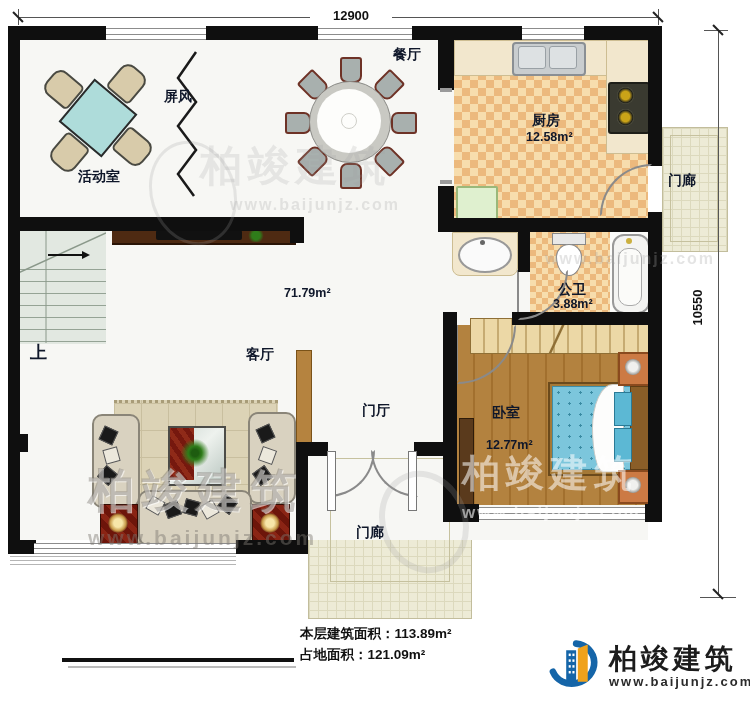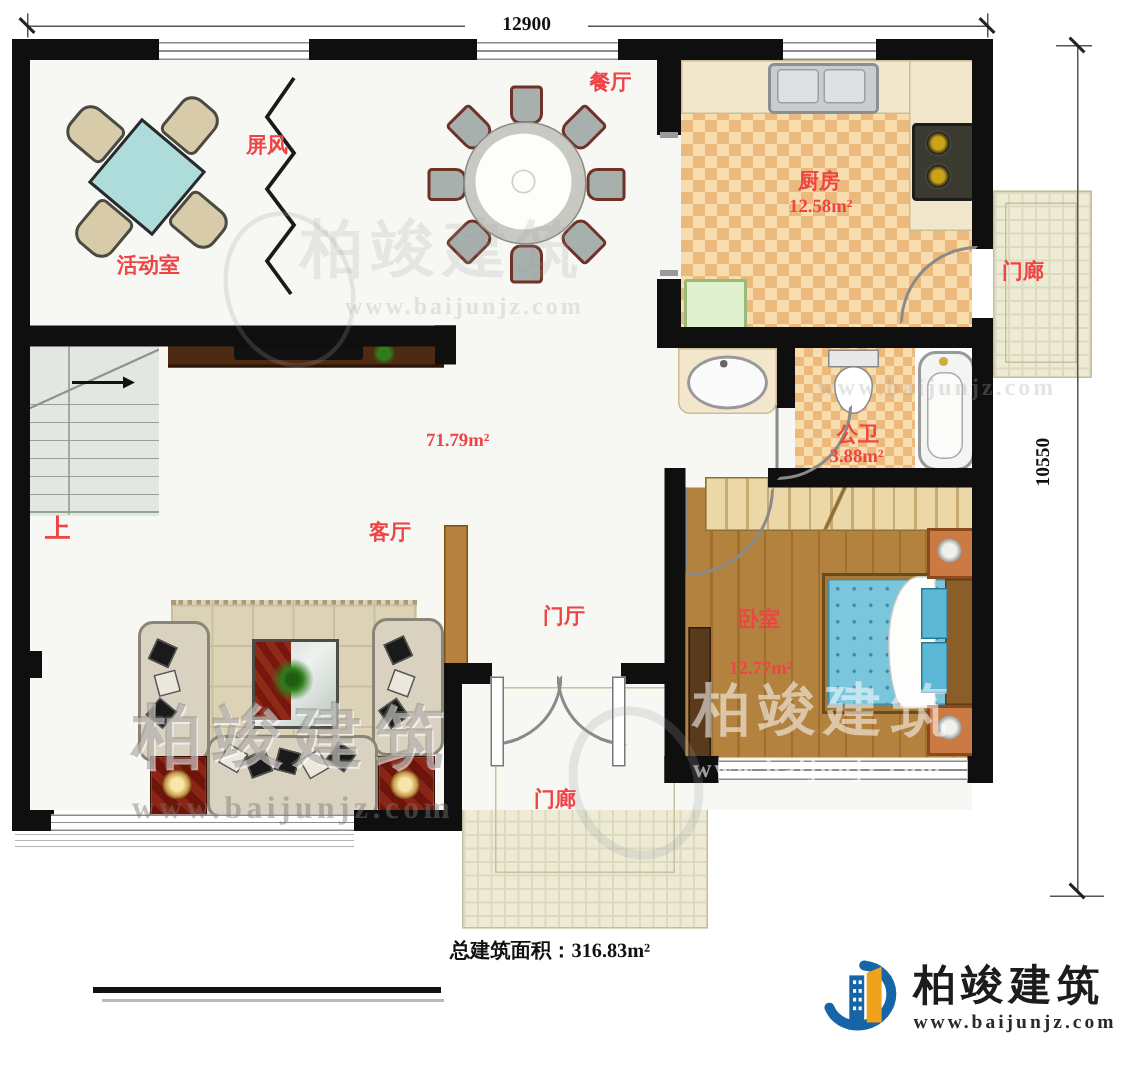--- a/index.html
+++ b/index.html
@@ -1,17 +1,17 @@
 <!DOCTYPE html>
 <html><head>
 <meta charset="utf-8">
 <style>
   html,body{margin:0;padding:0;background:#fff}
   #plan{position:relative;width:750px;height:718px;background:#fff;overflow:hidden;
-        font-family:Liberation Serif, serif}
+        font-family:Liberation Sans, sans-serif}
   .abs{position:absolute}
   
   .wl{position:absolute;background:#0f0f0f;z-index:30}
   .winh{position:absolute;background:#fff;border-top:1px solid #8c8c8c;border-bottom:1px solid #8c8c8c;
         background-image:linear-gradient(transparent 45%,#8c8c8c 45%,#8c8c8c 55%,transparent 55%);z-index:31}
   .sill{position:absolute;background-image:repeating-linear-gradient(180deg,#b5b5b5 0 1px,transparent 1px 4px);z-index:5}
   .arc{position:absolute;border:2px solid #8a8a8a;z-index:35}
   .arc-br{border-color:transparent #8a8a8a #8a8a8a transparent;border-radius:0 0 100% 0}
   .arc-bl{border-color:transparent transparent #8a8a8a #8a8a8a;border-radius:0 0 0 100%}
   .arc-tl{border-color:#8a8a8a transparent transparent #8a8a8a;border-radius:100% 0 0 0}
@@ -45,21 +45,21 @@
   .lamp{position:absolute;width:20px;height:20px;border-radius:50%;z-index:21;
        background:radial-gradient(circle,#f7e6a8 0 30%,#c79b4a 55%,#5c1408 75%)}
   .dchair{position:absolute;left:340px;top:110px;width:18px;height:22px;background:#a8b0ae;
        border:2px solid #6e3226;border-radius:3px 3px 7px 7px;z-index:20}
   .achair{position:absolute;left:83px;top:101px;width:26px;height:30px;background:#d8cbaa;
        border:2px solid #4a4a42;border-radius:10px 10px 5px 5px;z-index:20}
   .wrd{position:absolute;background-color:#ecd8a6;border:1px solid #8f6f35;z-index:20;
        background-image:linear-gradient(115deg,transparent 48%,#8f6f35 48.6%,#8f6f35 49.4%,transparent 50%),
        repeating-linear-gradient(90deg,transparent 0 12px,#c6ab72 12px 14px)}
   
-  .lbl{position:absolute;font-weight:bold;font-size:14px;color:#ef4444;white-space:nowrap;z-index:50}
+  .lbl{position:absolute;font-weight:bold;font-size:14px;color:#0f172a;white-space:nowrap;z-index:50}
   .area{font-size:12.5px}
   .dim{position:absolute;font-weight:bold;font-size:13px;color:#111;z-index:50;background:#fff;padding:0 3px}
   .dline{position:absolute;background:#555;z-index:40}
   .tick{position:absolute;width:14px;height:2px;background:#222;transform:rotate(45deg);z-index:41}
   
   .wm{position:absolute;z-index:40;pointer-events:none;white-space:nowrap;font-weight:bold}
   .wm1n{font-size:42px;letter-spacing:6px;color:rgba(160,160,160,0.20)}
   .wm1w{font-size:16px;letter-spacing:2px;color:rgba(160,160,160,0.25)}
   .wm2n{font-size:46px;letter-spacing:8px;color:rgba(125,120,112,0.42);text-shadow:1px 1px 0 rgba(255,255,255,0.6)}
   .wm2w{font-size:21px;letter-spacing:3px;color:rgba(125,120,112,0.45)}
@@ -272,21 +272,22 @@
   <div class="lbl area" style="left:486px;top:438px">12.77m²</div>
   <div class="lbl" style="left:246px;top:346px">客厅</div>
   <div class="lbl" style="left:362px;top:402px">门厅</div>
   <div class="lbl" style="left:356px;top:524px">门廊</div>
   <div class="lbl area" style="left:284px;top:286px">71.79m²</div>
   <div class="lbl" style="left:30px;top:341px;font-size:17px">上</div>
 
   <div class="tline1"></div>
   <div class="tline2"></div>
   <div class="stats">
-    <div><span>总建筑面积：</span><span>316.83m²</span></div>
+    <div><span>本层建筑面积：</span><span>113.89m²</span></div>
+    <div><span>占地面积：</span><span>121.09m²</span></div>
   </div>
   <div class="logo">
     <svg width="58" height="56" viewBox="0 0 70 66">
       <path d="M12 40 A26 24 -20 1 0 40 6" stroke="#1565a8" stroke-width="8" fill="none" stroke-linecap="round"></path>
       <rect x="28" y="14" width="12" height="38" fill="#1565a8"></rect>
       <rect x="31" y="18" width="2.5" height="3" fill="#fff"></rect>
         <rect x="35.5" y="18" width="2.5" height="3" fill="#fff"></rect>
       <rect x="31" y="25" width="2.5" height="3" fill="#fff"></rect>
         <rect x="35.5" y="25" width="2.5" height="3" fill="#fff"></rect>
       <rect x="31" y="32" width="2.5" height="3" fill="#fff"></rect>

